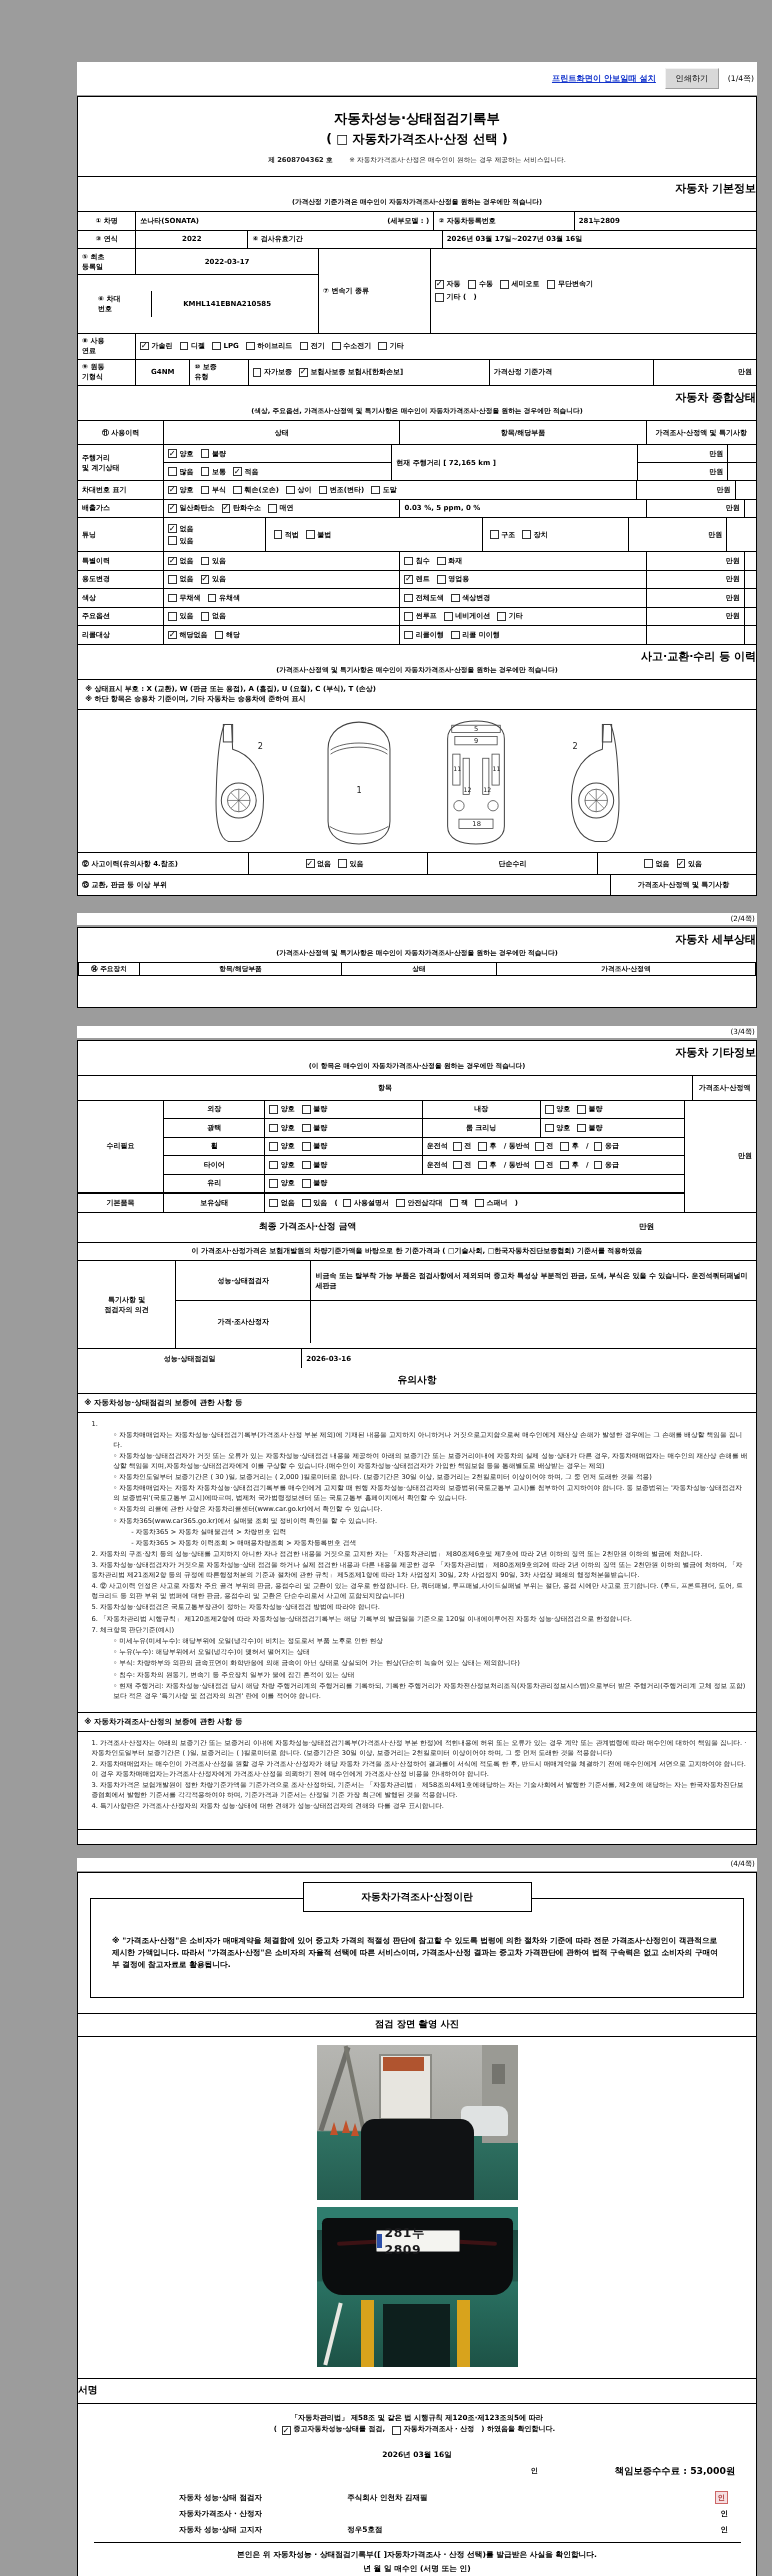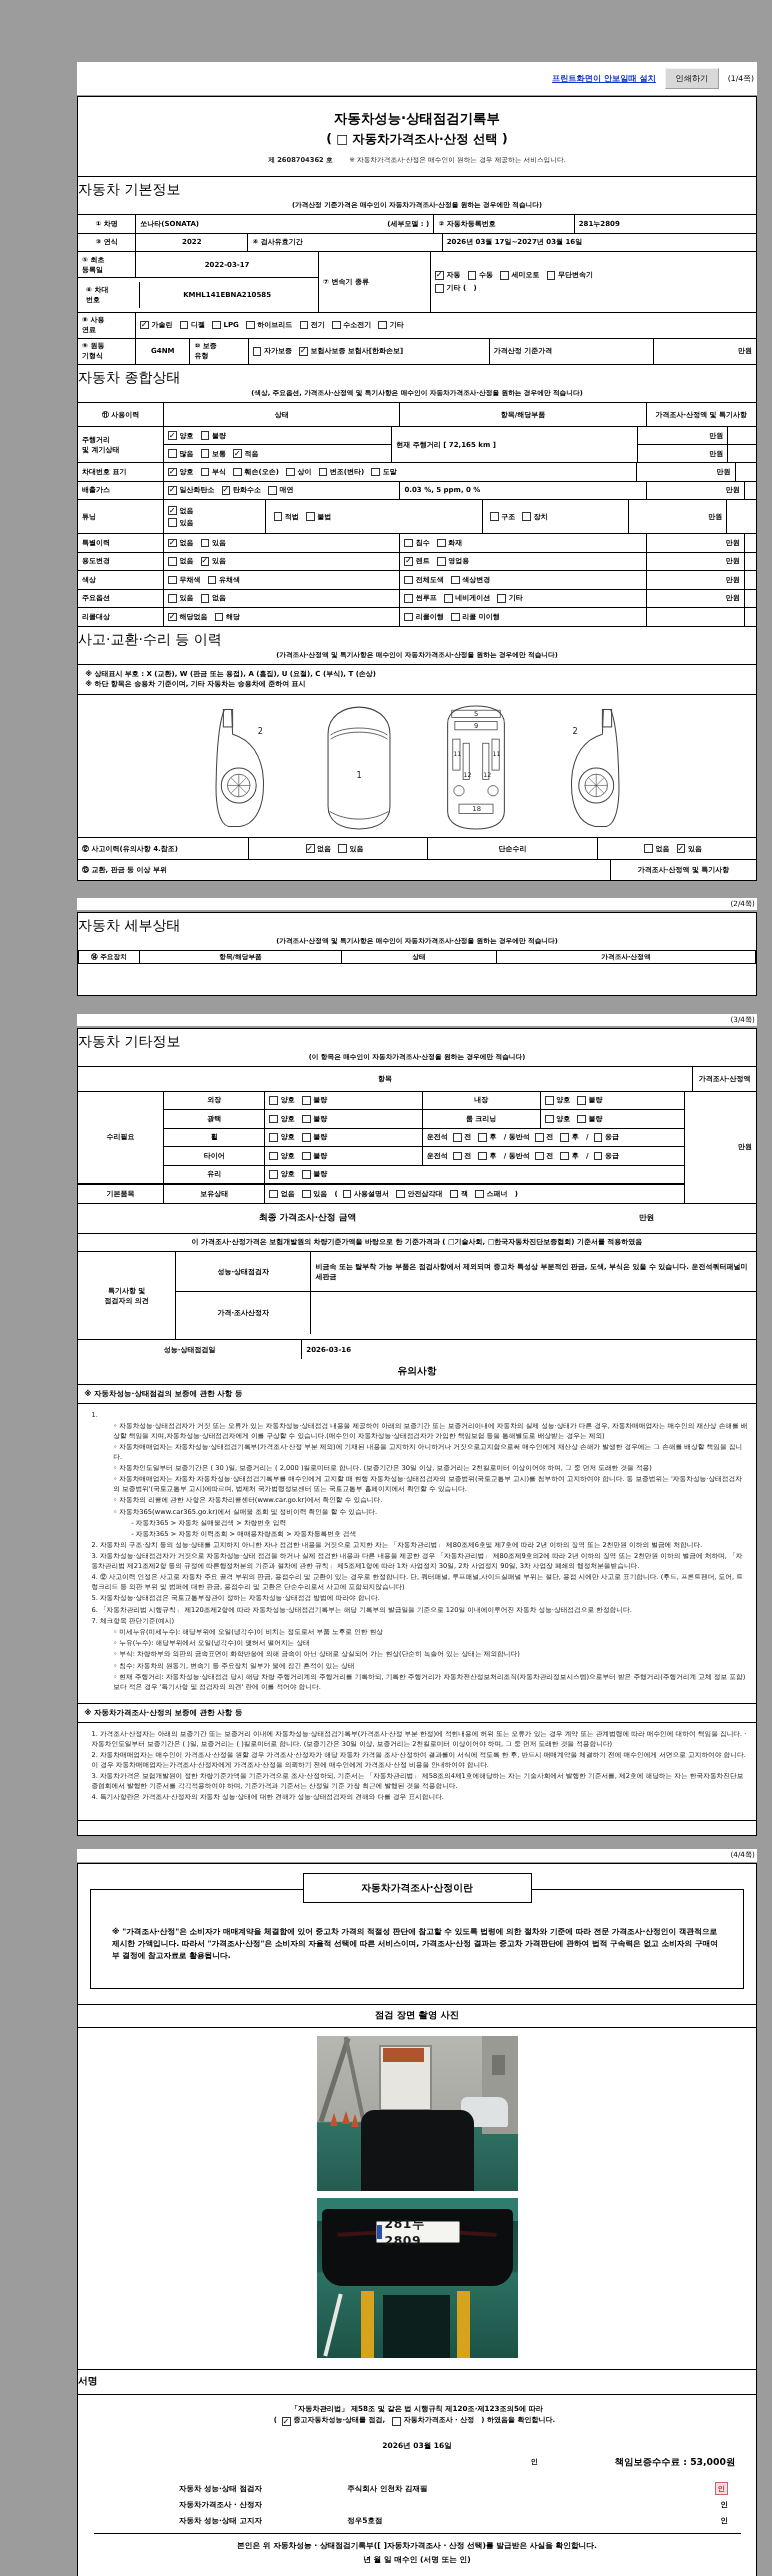--- a/index.html
+++ b/index.html
@@ -14,21 +14,21 @@
   
   .page{background:#fff;border:1px solid #000;margin-top:1px;}
   .gap{height:17.5px;}
   .pstrip{background:#fff;height:12.4px;display:flex;align-items:center;justify-content:flex-end;font-size:7.2px;padding-right:2.1px;margin-bottom:1.5px;}
   
   .doc-title{ text-align:center;font-size:13.4px;font-weight:700;padding-top:13.4px;}
   .doc-sub{ text-align:center;font-size:12.4px;font-weight:700;padding-top:3.1px;}
   .doc-no-line{text-align:center;font-size:6.7px;padding:7.2px 0 11.3px;color:#222;}
   .doc-no{font-weight:700;margin-right:14.4px;}
   .sec{border-top:1.5px solid #000;}
-  .sec-title{text-align:left;font-size:14px;font-weight:400;padding:4.1px 0 1px;}
+  .sec-title{text-align:right;font-size:11px;font-weight:700;padding:4.1px 0 1px;}
   .sec-sub{text-align:center;font-size:6.7px;font-weight:700;padding:1px 0 4.1px;}
   
   .ft{border-top:1px solid #000;}
   .frow{display:flex;border-bottom:0.5px solid #000;align-items:stretch;min-height:17.5px;}
   .frow:last-child{border-bottom:none;}
   .fc{border-right:0.5px solid #000;padding:2.6px 4.1px;display:flex;align-items:center;font-size:7px;font-weight:700;}
   .fc:last-child{border-right:none;}
   .fc.center{justify-content:center;text-align:center;}
   .fc.right{justify-content:flex-end;}
   .fc.stack{flex-direction:column;align-items:stretch;padding:0;}
@@ -144,21 +144,21 @@
           <div class="fc" style="width:185px">④ 검사유효기간</div>
           <div class="fc" style="flex:1">2026년 03월 17일~2027년 03월 16일</div>
         </div>
         <div class="frow" style="min-height:49px">
           <div class="fc stack" style="width:240px;border-right:0.5px solid #000;padding:0;align-items:stretch">
             <div style="display:flex;padding:0;border-top:none">
               <div class="fc lab" style="width:49px;white-space:pre-line;border-right:0.5px solid #000">⑤ 최초
 등록일</div>
               <div class="fc center" style="flex:1;border-right:none">2022-03-17</div>
             </div>
-            <div style="display:flex;padding:4px;border-top:0.5px solid #000">
+            <div style="display:flex;padding:16px;border-top:0.5px solid #000">
               <div class="fc lab" style="width:49px;white-space:pre-line;border-right:0.5px solid #000">⑥ 차대
 번호</div>
               <div class="fc center" style="flex:1;border-right:none">KMHL141EBNA210585</div>
             </div>
           </div>
           <div class="fc" style="width:103px">⑦ 변속기 종류</div>
           <div class="fc" style="flex:1;flex-direction:column;align-items:flex-start;justify-content:center;gap:3.1px">
             <span class="optwrap">
                   <span class="opt">
                     <span class="cb" data-checked="true"></span>
@@ -915,22 +915,22 @@
         <div class="frow thick-bottom" style="min-height:18.5px">
           <div class="fc center" style="width:215px">성능·상태점검일</div>
           <div class="fc" style="flex:1;border-right:none">2026-03-16</div>
         </div>
       </div>
 
       <div class="notes-title" style="border-top:none">유의사항</div>
       <div class="notes-hd">※ 자동차성능·상태점검의 보증에 관한 사항 등</div>
       <div class="notes-body">
             <div class="nl i0">1.</div>
+            <div class="nl i1">◦ 자동차매매업자는 자동차성능·상태점검기록부(가격조사·산정 부분 제외)에 기재된 내용을 고지하지 아니하거나 거짓으로고지함으로써 매수인에게 재산상 손해가 발생한 경우에는 그 손해를 배상할 책임을 집니다.</div>
             <div class="nl i1">◦ 자동차성능·상태점검자가 거짓 또는 오류가 있는 자동차성능·상태점검 내용을 제공하여 아래의 보증기간 또는 보증거리이내에 자동차의 실제 성능·상태가 다른 경우, 자동차매매업자는 매수인의 재산상 손해를 배상할 책임을 지며,자동차성능·상태점검자에게 이를 구상할 수 있습니다.(매수인이 자동차성능·상태점검자가 가입한 책임보험 등을 통해별도로 배상받는 경우는 제외)</div>
-            <div class="nl i1">◦ 자동차매매업자는 자동차성능·상태점검기록부(가격조사·산정 부분 제외)에 기재된 내용을 고지하지 아니하거나 거짓으로고지함으로써 매수인에게 재산상 손해가 발생한 경우에는 그 손해를 배상할 책임을 집니다.</div>
             <div class="nl i1">◦ 자동차인도일부터 보증기간은 ( 30 )일, 보증거리는 ( 2,000 )킬로미터로 합니다. (보증기간은 30일 이상, 보증거리는 2천킬로미터 이상이어야 하며, 그 중 먼저 도래한 것을 적용)</div>
             <div class="nl i1">◦ 자동차매매업자는 자동차 자동차성능·상태점검기록부를 매수인에게 고지할 때 현행 자동차성능·상태점검자의 보증범위(국토교통부 고시)를 첨부하여 고지하여야 합니다. 동 보증범위는 '자동차성능·상태점검자의 보증범위'(국토교통부 고시)에따르며, 법제처 국가법령정보센터 또는 국토교통부 홈페이지에서 확인할 수 있습니다.</div>
             <div class="nl i1">◦ 자동차의 리콜에 관한 사항은 자동차리콜센터(www.car.go.kr)에서 확인할 수 있습니다.</div>
             <div class="nl i1">◦ 자동차365(www.car365.go.kr)에서 실매물 조회 및 정비이력 확인을 할 수 있습니다.</div>
             <div class="nl i2">- 자동차365 &gt; 자동차 실매물검색 &gt; 차량번호 입력</div>
             <div class="nl i2">- 자동차365 &gt; 자동차 이력조회 &gt; 매매용차량조회 &gt; 자동차등록번호 검색</div>
             <div class="nl i0">2. 자동차의 구조·장치 등의 성능·상태를 고지하지 아니한 자나 점검한 내용을 거짓으로 고지한 자는 「자동차관리법」 제80조제6호및 제7호에 따라 2년 이하의 징역 또는 2천만원 이하의 벌금에 처합니다.</div>
             <div class="nl i0">3. 자동차성능·상태점검자가 거짓으로 자동차성능·상태 점검을 하거나 실제 점검한 내용과 다른 내용을 제공한 경우 「자동차관리법」 제80조제9호의2에 따라 2년 이하의 징역 또는 2천만원 이하의 벌금에 처하며, 「자동차관리법 제21조제2항 등의 규정에 따른행정처분의 기준과 절차에 관한 규칙」 제5조제1항에 따라 1차 사업정지 30일, 2차 사업정지 90일, 3차 사업장 폐쇄의 행정처분을받습니다.</div>
             <div class="nl i0">4. ⑫ 사고이력 인정은 사고로 자동차 주요 골격 부위의 판금, 용접수리 및 교환이 있는 경우로 한정합니다. 단, 쿼터패널, 루프패널,사이드실패널 부위는 절단, 용접 시에만 사고로 표기합니다. (후드, 프론트펜더, 도어, 트렁크리드 등 외판 부위 및 범퍼에 대한 판금, 용접수리 및 교환은 단순수리로서 사고에 포함되지않습니다)</div>
             <div class="nl i0">5. 자동차성능·상태점검은 국토교통부장관이 정하는 자동차성능·상태점검 방법에 따라야 합니다.</div>

